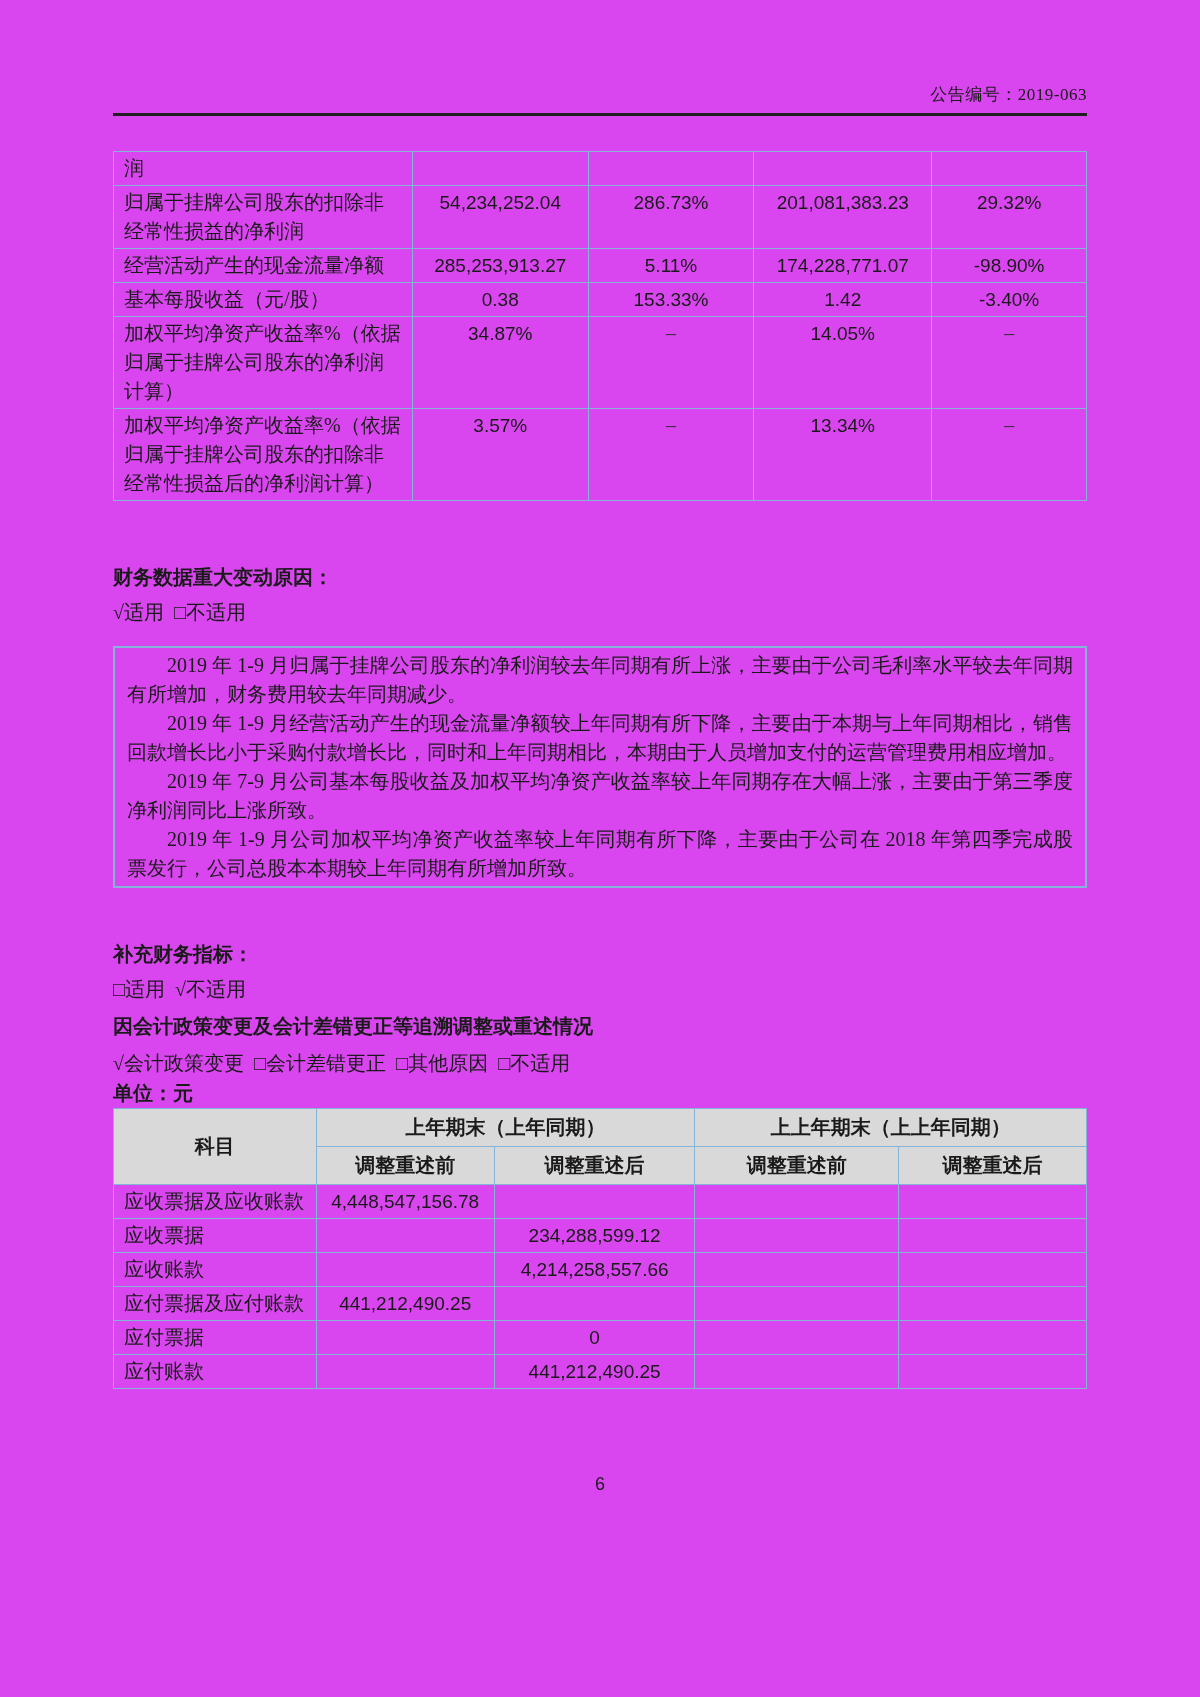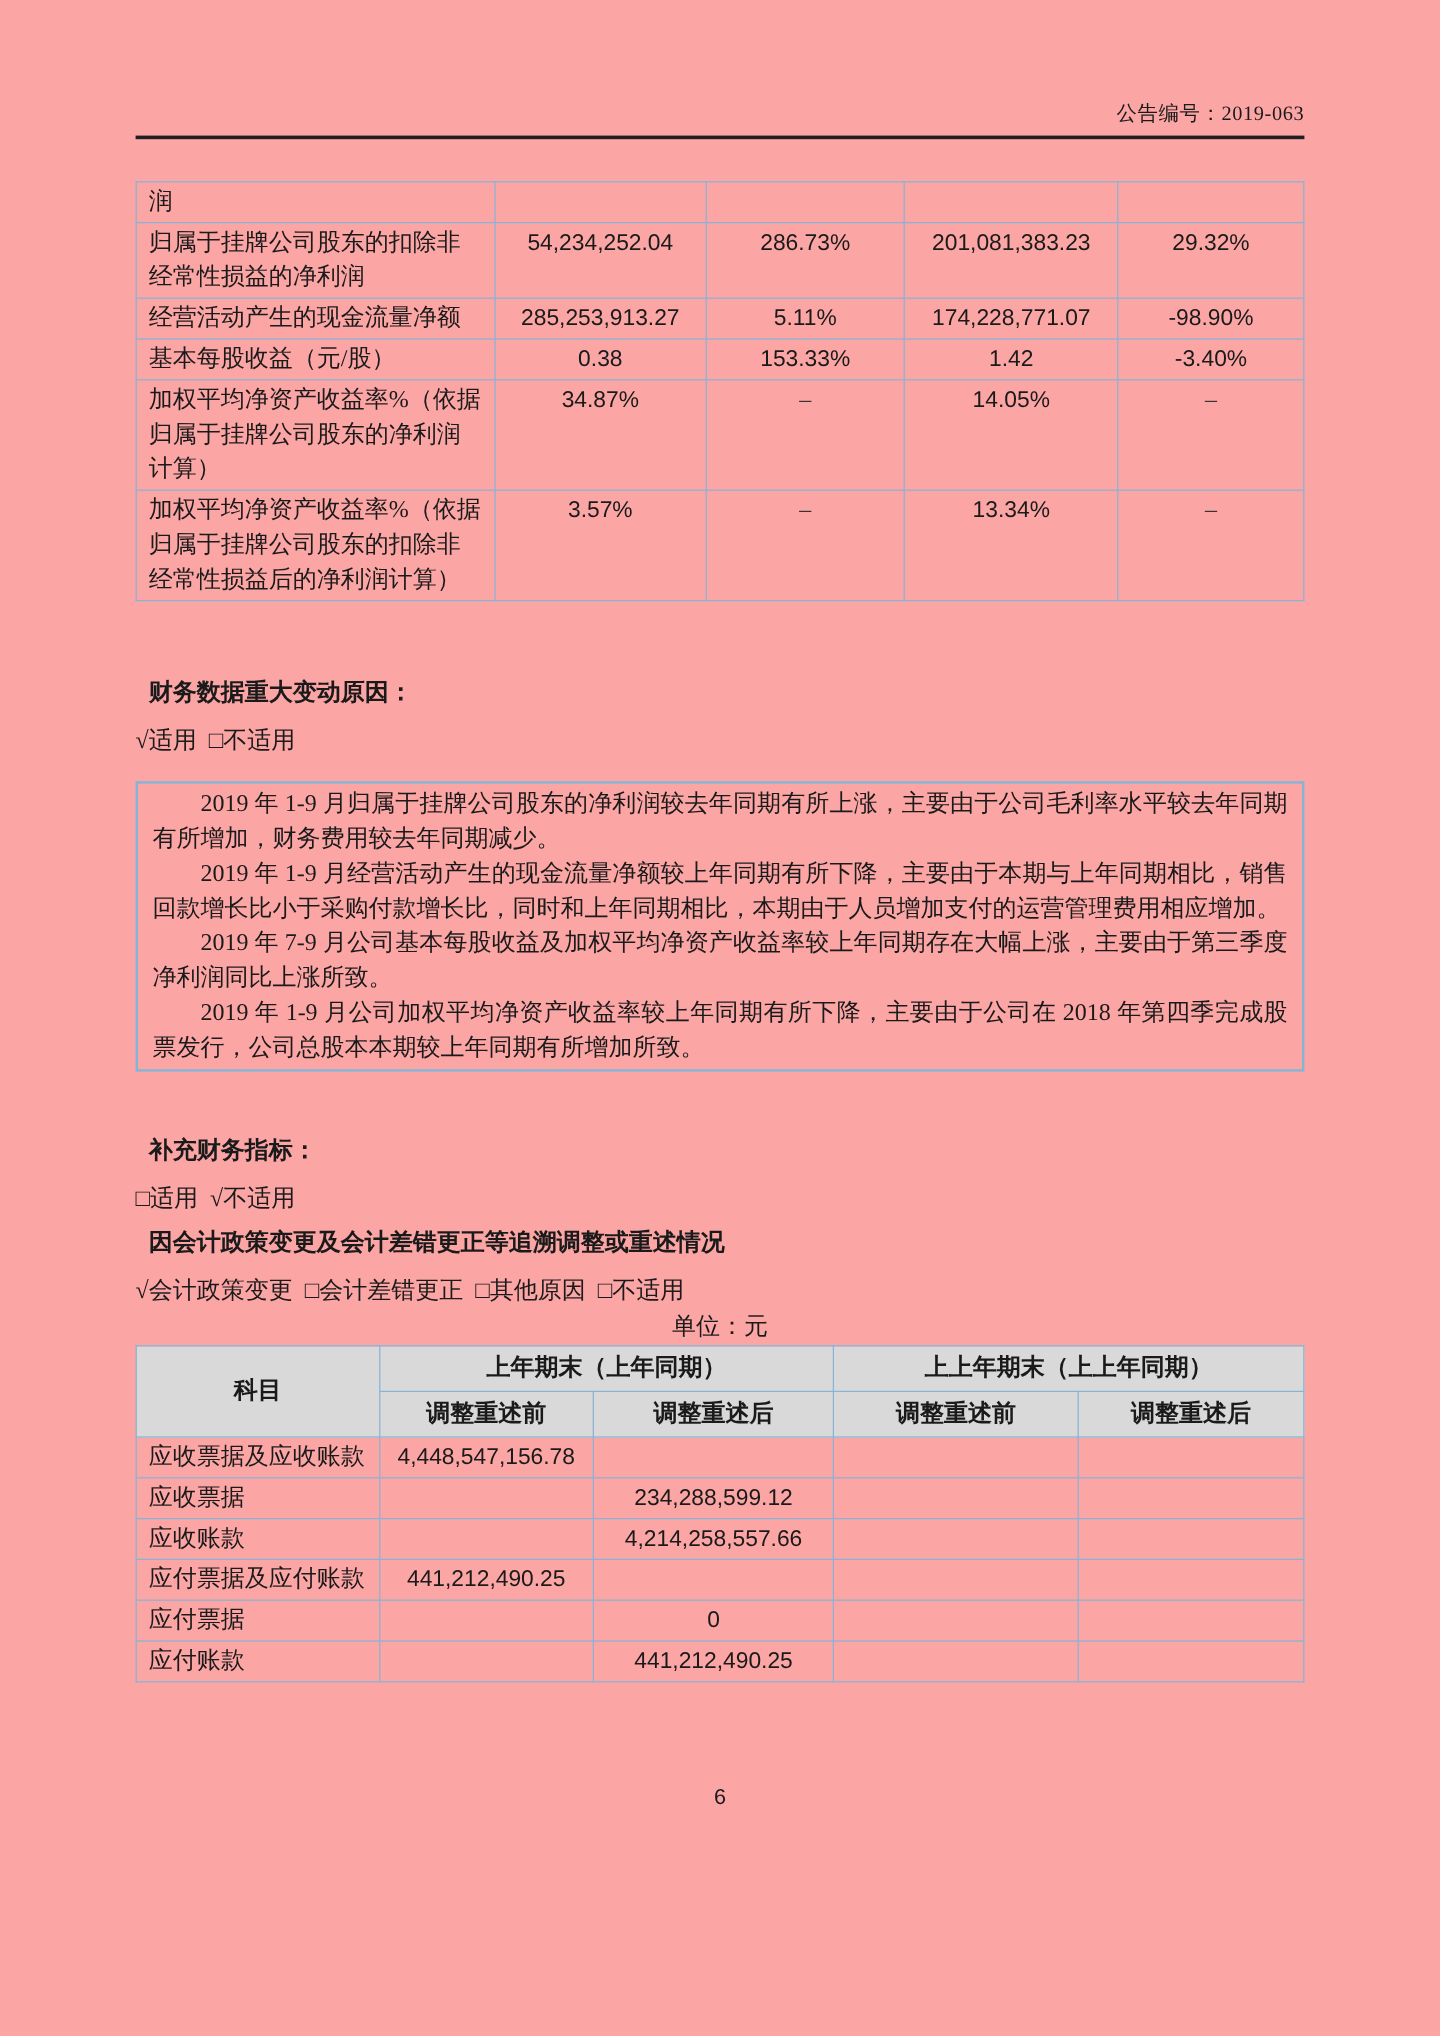--- a/index.html
+++ b/index.html
@@ -1,20 +1,20 @@
 <!DOCTYPE html>
 <html><head>
 <meta charset="utf-8">
 <style>
   html,body{margin:0;padding:0;background:#e8e8e8;}
   .page{
     position:relative;
     width:1200px;height:1697px;
     margin:0 auto;
-    background:#fca5a5;
+    background:#d946ef;
     color:#1a1a1a;
     font-family:"Liberation Serif","DejaVu Serif",serif;
     font-size:20px;
     overflow:hidden;
     box-sizing:border-box;
     padding:84px 113px 0 113px;
   }
   .hdr{
     text-align:right;
     font-size:17px;
@@ -45,21 +45,21 @@
     font-size:19px;
   }
   td.dash{text-align:center;color:#333;}
 
   
   .h-bold{
     font-family:"Liberation Sans","DejaVu Sans",sans-serif;
     font-weight:bold;
     font-size:20px;
     line-height:29px;
-    margin:11px;
+    margin:0;
   }
   .reasons-heading{margin-top:62px;}
   .apply-line{
     line-height:29px;
     margin-top:6px;
     white-space:pre-wrap;
   }
   .reason-box{
     margin-top:19px;
     border:2px solid #84b5d8;
@@ -68,23 +68,24 @@
   .reason-box p{
     margin:0;
     text-indent:2em;
     line-height:29px;
     text-align:justify;
   }
   .supplement-heading{margin-top:52px;}
   .restatement-heading{margin-top:8px;}
   .options-line{margin-top:8px;}
   .unit{
-    text-align:center;
+    text-align:left;
     line-height:26px;
     margin:2px 0 2px 0;
+    font-weight:bold;
   }
 
   
   .t2 col.c0{width:20.8%;}
   .t2 col.c1{width:18.3%;}
   .t2 col.c2{width:20.6%;}
   .t2 col.c3{width:20.9%;}
   .t2 col.c4{width:19.3%;}
   .t2 th{
     background:#d9d9d9;

